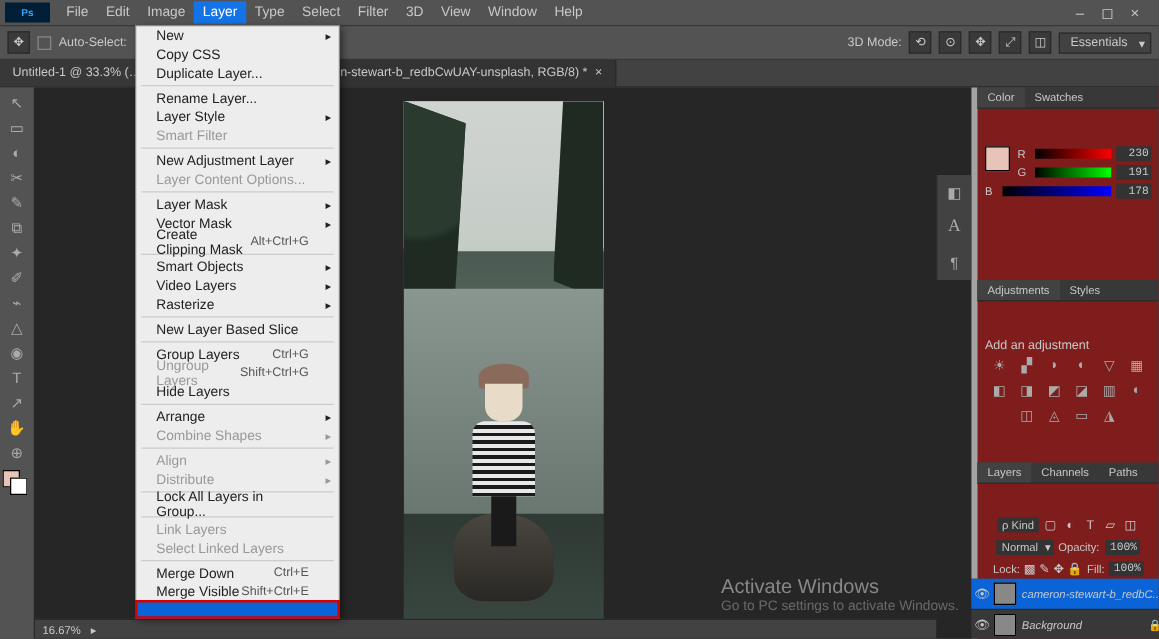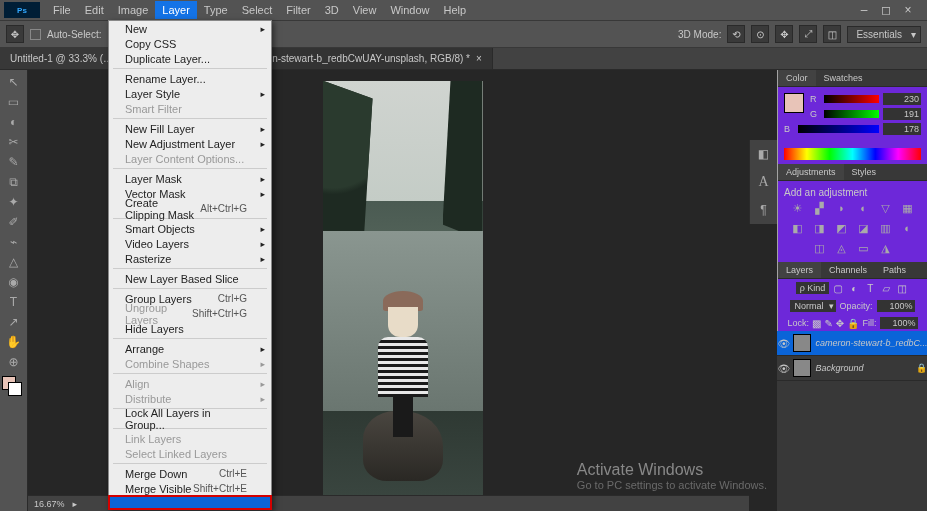--- a/index.html
+++ b/index.html
@@ -42,34 +42,34 @@
 .rock { position:absolute; bottom:20px; left:50%; transform:translateX(-50%); width:80px; height:70px; background: linear-gradient(#4a4640, #2a2824); border-radius:40% 50% 30% 30%; }
 
 .dropdown { position: absolute; top: 20px; left: 108px; width: 164px; background: #ededed; color: #222; z-index: 100; box-shadow: 2px 2px 6px rgba(0,0,0,0.5); border: 1px solid #888; font-size: 11px; }
 .dd-item { padding: 2px 24px 2px 16px; display: flex; justify-content: space-between; align-items: center; cursor: pointer; position: relative; height: 15px; }
 .dd-item.disabled { color: #999; }
 .dd-item.highlighted { background: #0a64d8; color: #fff; border: 2px solid #d40000; margin: -1px; padding: 2px 22px 2px 14px; }
 .dd-sep { height: 1px; background: #ccc; margin: 2px 4px; }
 .dd-sub::after { content: '▸'; position: absolute; right: 6px; font-size: 9px; }
 .dd-shortcut { font-size: 10px; color: #555; }
 
-.right-panels { width: 150px; background: #6d28d9; border-left: 1px solid #a3a3a3; font-size: 10px; display:flex; flex-direction:column; }
+.right-panels { width: 150px; background: #7f1d1d; border-left: 5px solid #a3a3a3; font-size: 10px; display:flex; flex-direction:column;gap:24px; }
 .collapsed-bar { position:absolute; right:150px; top:70px; width:28px; background:#424242; border-left:1px solid #2a2a2a; padding:4px 0; display:flex; flex-direction:column; gap:8px; align-items:center; }
 .cb-icon { width:20px; height:20px; color:#aaa; font-size:12px; display:flex; align-items:center; justify-content:center; cursor:pointer; }
 .panel-tabs { display:flex; background:#383838; border-bottom:1px solid #2a2a2a; }
 .ptab { padding:3px 8px; cursor:pointer; font-size:9px; }
 .ptab.active { background:#424242; }
 .color-panel { padding:6px; }
 .slider-row { display:flex; align-items:center; gap:4px; margin-bottom:3px; }
 .slider-row label { width:10px; font-size:9px; }
 .slider { flex:1; height:8px; position:relative; }
 .slider.r { background: linear-gradient(90deg, #000, #f00); }
 .slider.g { background: linear-gradient(90deg, #000, #0f0); }
 .slider.b { background: linear-gradient(90deg, #000, #00f); }
-.slider-val { width:38px; font-size:9px; text-align:right; background:#333; padding:1px 2px; }
+.slider-val { width:28px; font-size:9px; text-align:right; background:#333; padding:1px 2px;font-family:Liberation Mono, monospace; }
 .spectrum { height:12px; margin:4px 6px; background: linear-gradient(90deg, #f00, #ff0, #0f0, #0ff, #00f, #f0f, #f00); }
 .color-sw { width:20px; height:20px; background:#e8c4b8; border:1px solid #000; float:left; margin-right:6px; }
 
 .adj-panel { padding:6px; }
 .adj-icons { display:flex; flex-wrap:wrap; gap:6px; margin-top:4px; justify-content:center; }
 .adj-ic { width:16px; height:14px; color:#aaa; font-size:11px; text-align:center; cursor:pointer; }
 
 .layers-panel { flex:1; display:flex; flex-direction:column;align-items:center; }
 .layer-filter { display:flex; padding:3px; gap:2px; align-items:center; }
 .lf-sel { background:#333; padding:1px 4px; font-size:9px; }
@@ -143,23 +143,20 @@
     <div class="dd-item">
       <span>Rename Layer...</span>
     </div>
     <div class="dd-item dd-sub">
       <span>Layer Style</span>
     </div>
     <div class="dd-item disabled">
       <span>Smart Filter</span>
     </div>
     <div class="dd-sep"></div>
-    <div class="dd-item dd-sub">
-      <span>New Fill Layer</span>
-    </div>
     <div class="dd-item dd-sub">
       <span>New Adjustment Layer</span>
     </div>
     <div class="dd-item disabled">
       <span>Layer Content Options...</span>
     </div>
     <div class="dd-sep"></div>
     <div class="dd-item dd-sub">
       <span>Layer Mask</span>
     </div>

